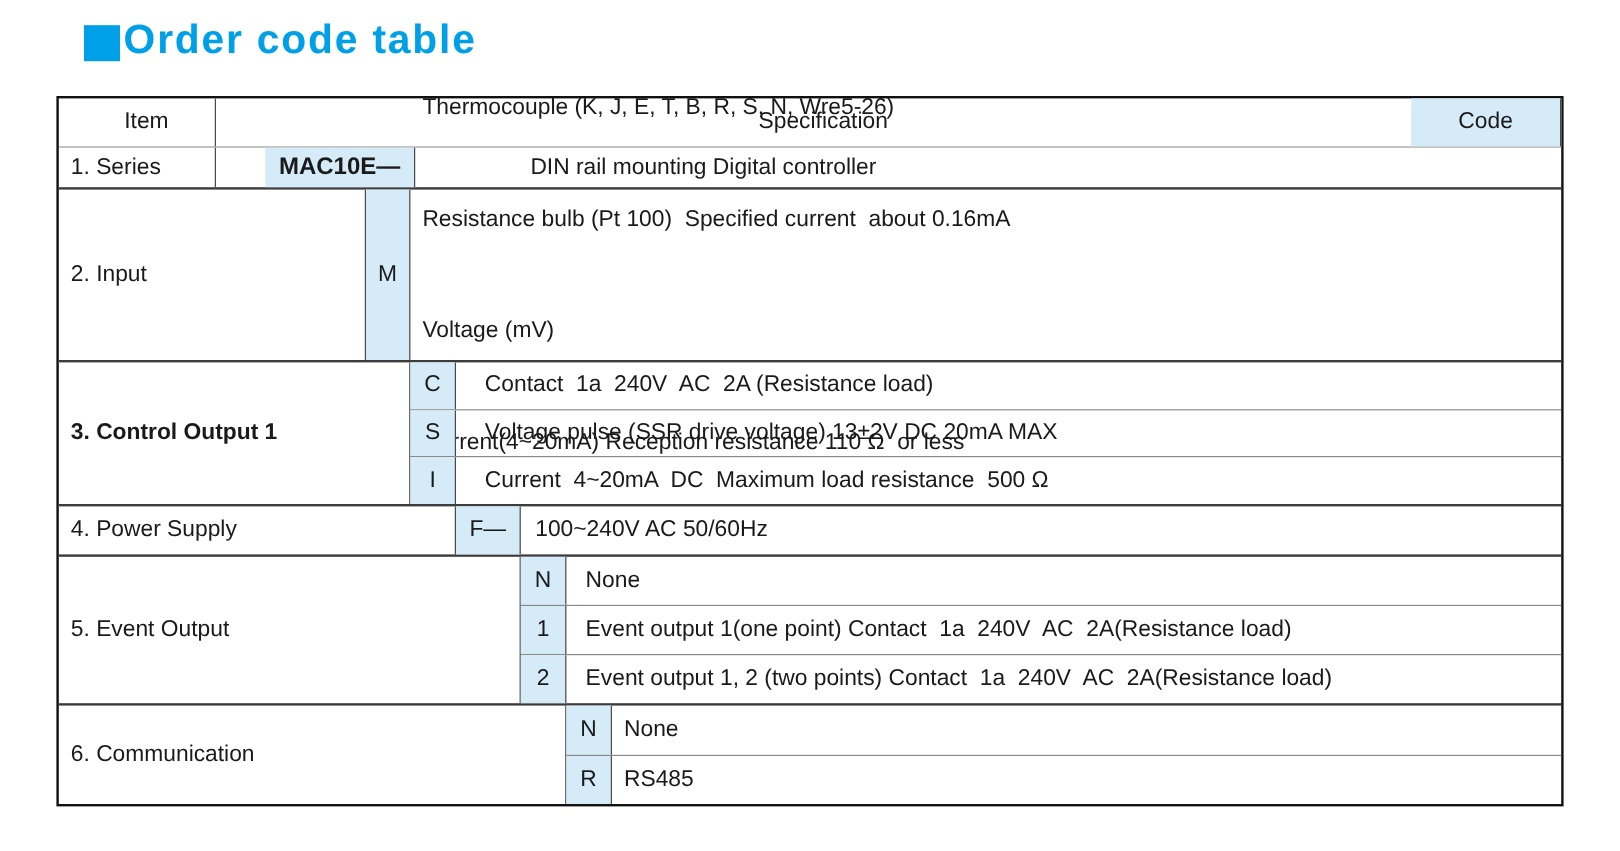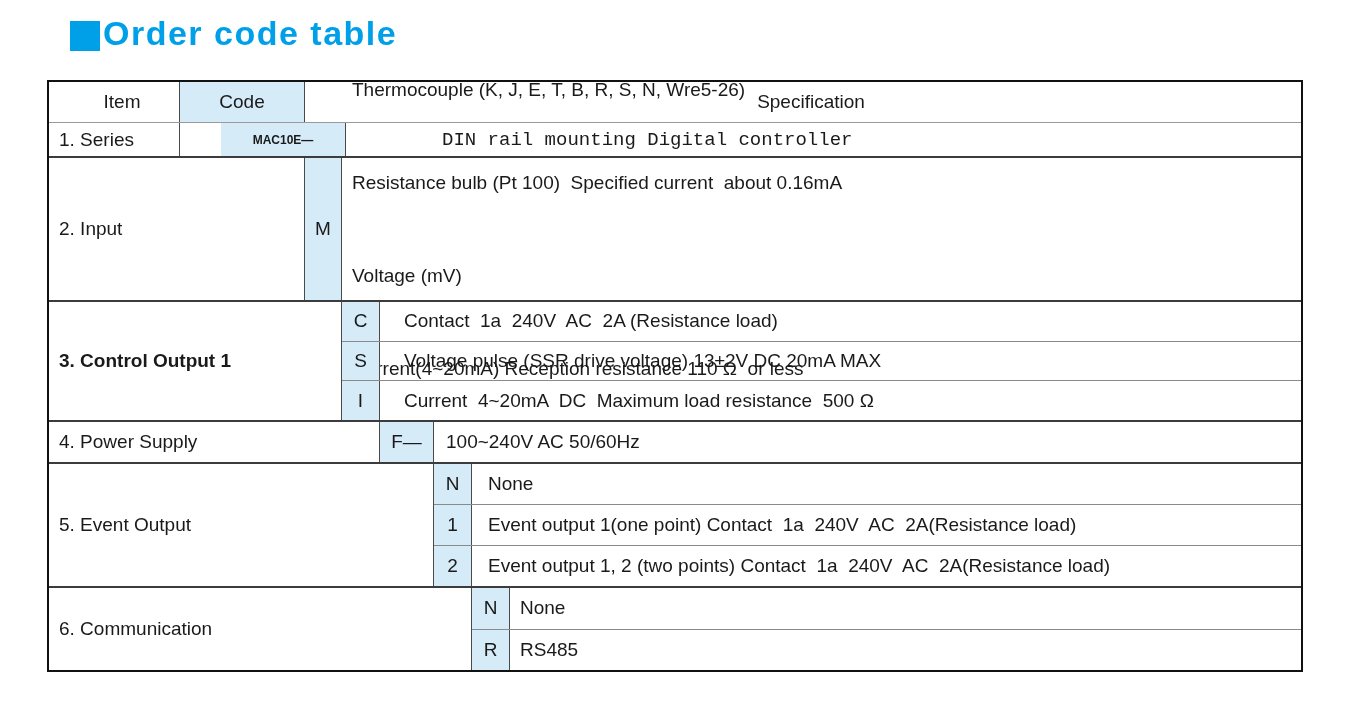--- a/index.html
+++ b/index.html
@@ -62,21 +62,21 @@
     flex: none;
   }
   .code-cell {
     justify-content: center;
     background: var(--codebg, #d5ebf8);
     border-right: 1px solid #4a4a4a;
     flex: none;
   }
   .spec-cell { flex: 1; }
   .center { justify-content: center; padding-left: 16px; }
-  .code-bold { font-weight: bold; font-size: 12px; }
+  .code-bold { font-weight: bold; font-size: 20px; }
 
   
   .group { border-top: 2px solid #3c3c3c; }
   .g-series { border-top: 1px solid #9a9a9a; gap: 41px; }
 
   
   .subcol { flex: 1; display: flex; flex-direction: column; }
   .subrow { display: flex; flex: 1; }
   .subrow + .subrow { border-top: 1px solid #8a8a8a; }
   .subrow .spec-cell { flex: 1; }
@@ -96,21 +96,21 @@
   
   .h-header { height: 40px; }
   .g-series { height: 33px; }
   .g-input  { height: 142px; }
   .g-control{ height: 118px; }
   .g-power  { height: 40px; }
   .g-event  { height: 122px; }
   .g-comm   { height: 82px; }
 
   
-  .pad36 { padding-left: 55px; font-family: Liberation Mono, monospace; }
+  .pad36 { padding-left: 55px; }
   .pad22 { padding-left: 10px; }
   .pad16 { padding-left: 16px; }
   .pad14 { padding-left: 24px; }
   .pad12 { padding-left: 12px; }
 
   
   .multiline { align-items: center; }
   .multiline .lines { line-height: 31px; white-space: pre; }
 </style>
 </head>
@@ -120,22 +120,22 @@
 
   <div class="title">
     <span class="bullet"></span>
     <span class="title-text">Order code table</span>
   </div>
 
   <div class="octable">
 
     <div class="row h-header">
       <div class="cell item-cell w131 center">Item</div>
+      <div class="cell spec-cell center">Specification</div>
       <div class="cell code-cell w125">Code</div>
-      <div class="cell spec-cell center">Specification</div>
     </div>
 
     <div class="row group g-series">
       <div class="cell item-cell w131">1. Series</div>
       <div class="cell code-cell w125 code-bold">MAC10E—</div>
       <div class="cell spec-cell pad36">DIN rail mounting Digital controller</div>
     </div>
 
     <div class="row group g-input">
       <div class="cell item-cell w256">2. Input</div>

